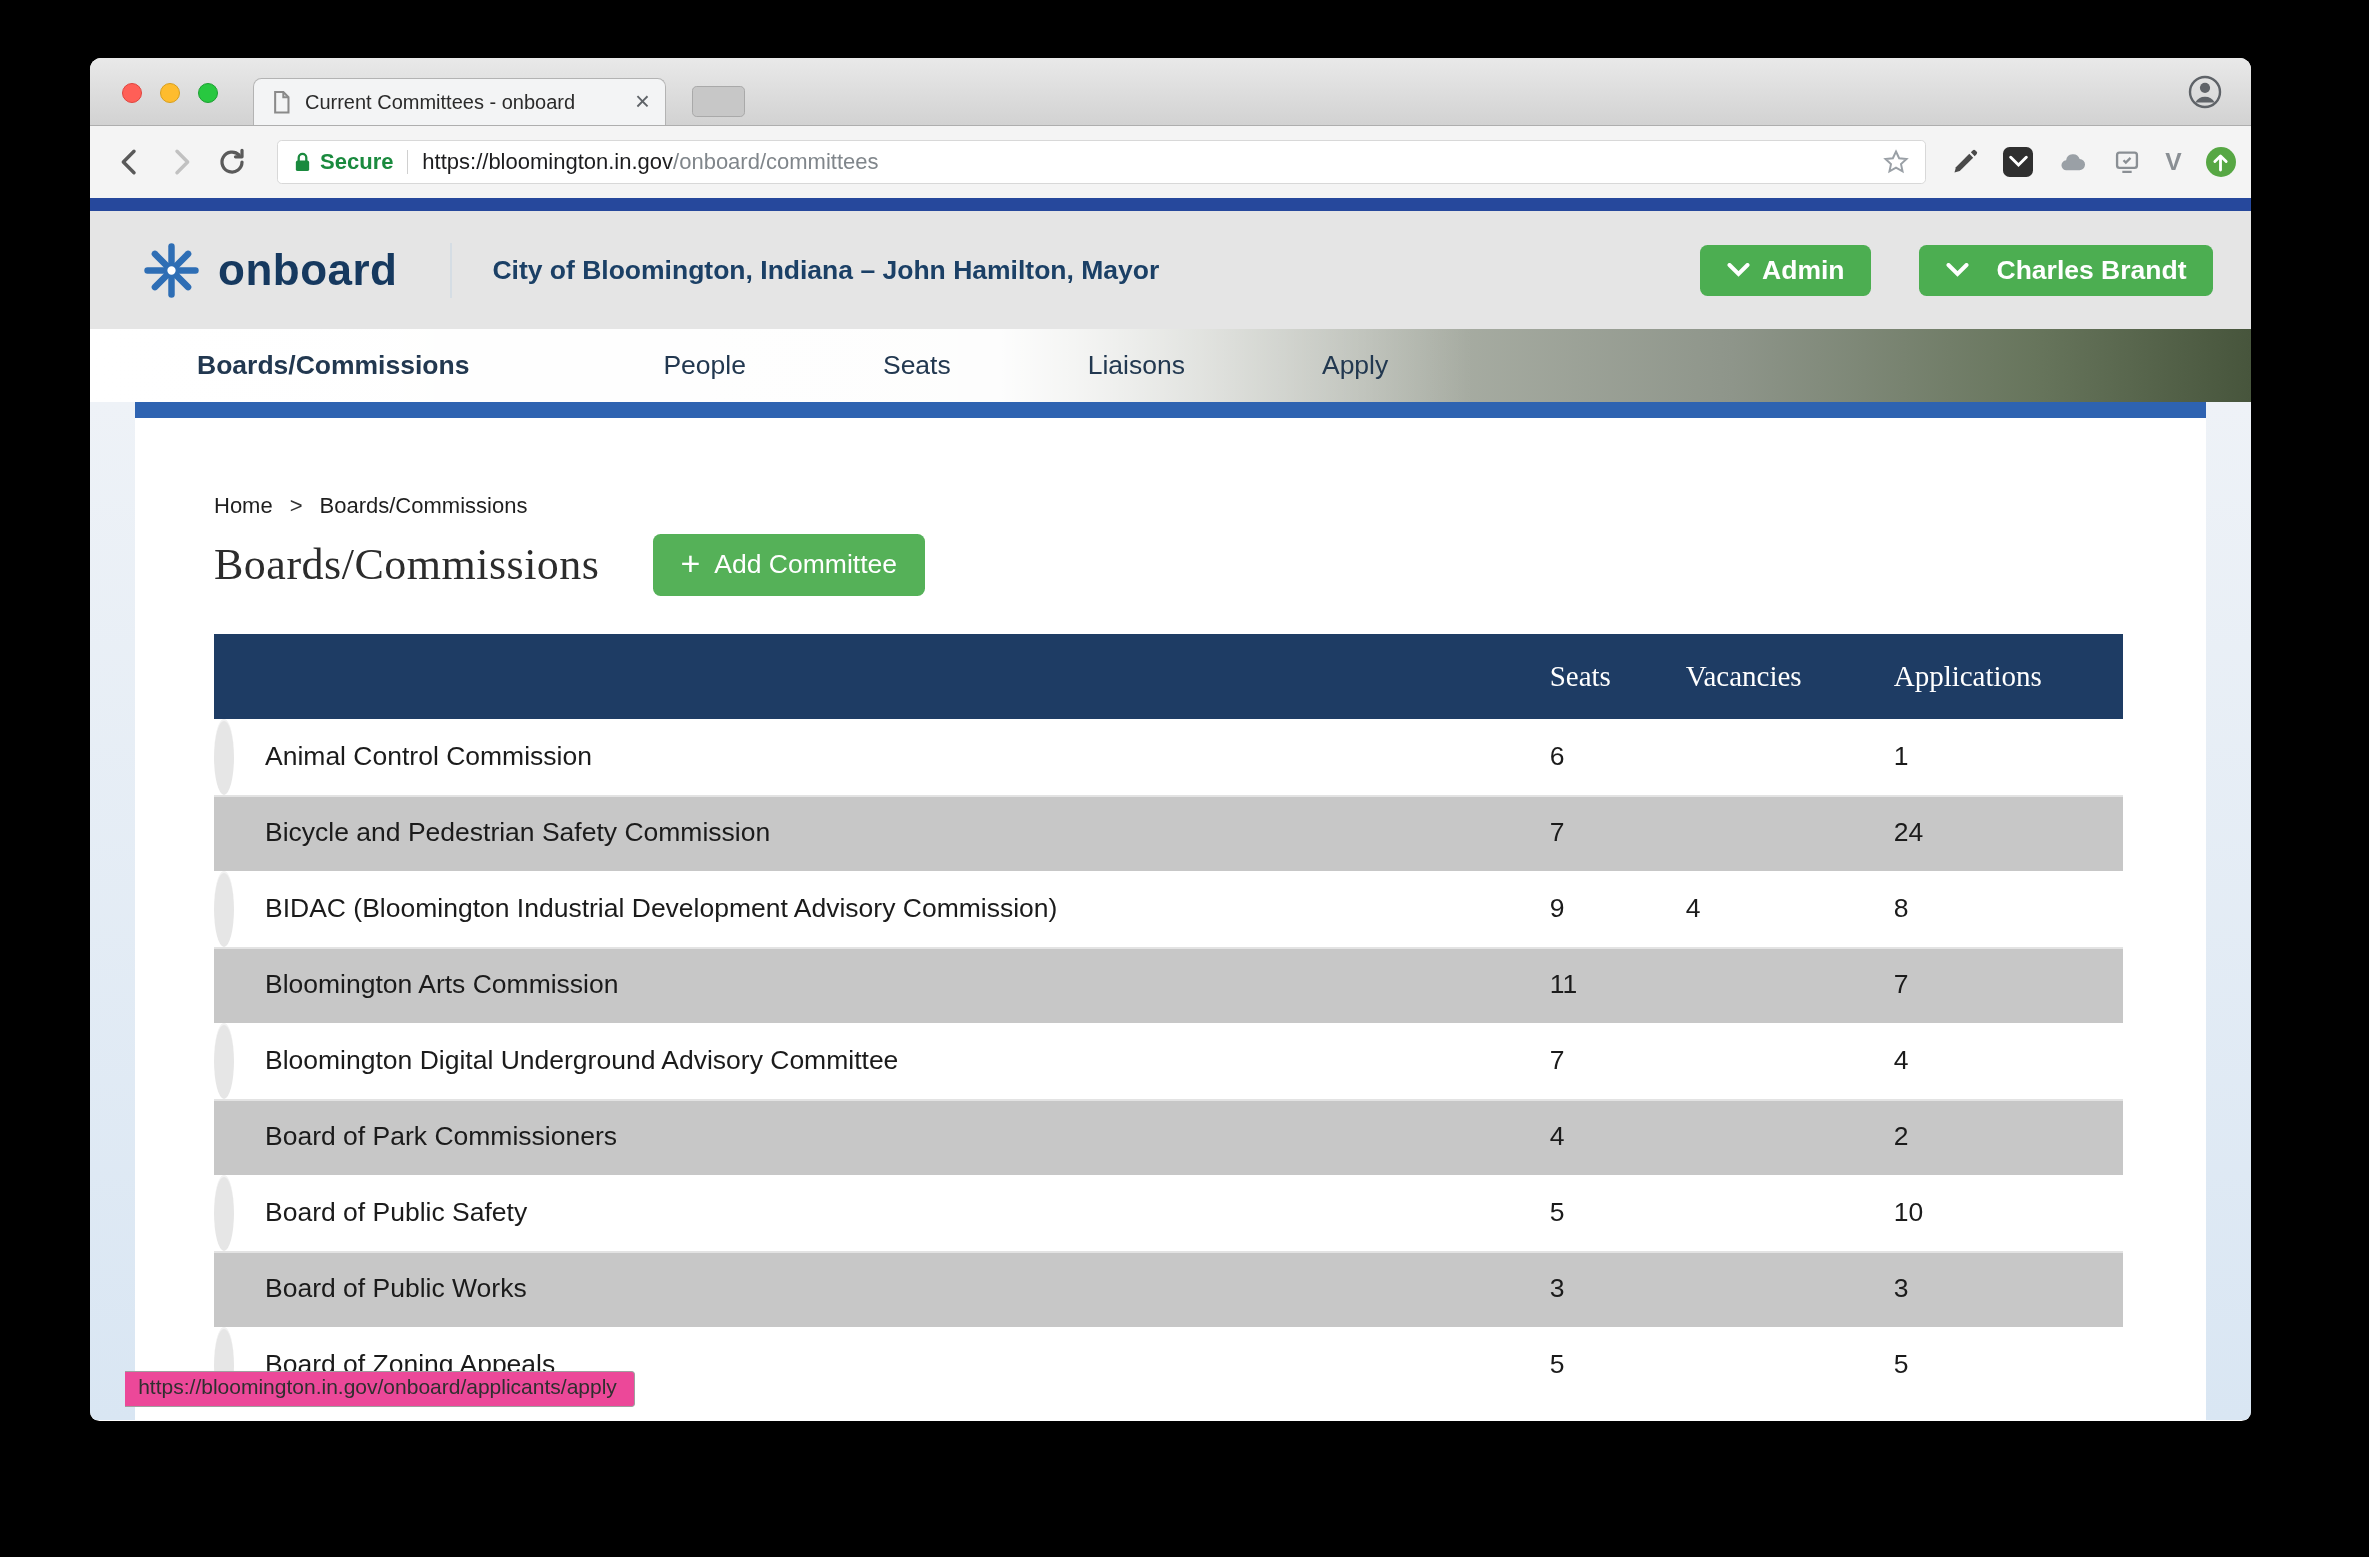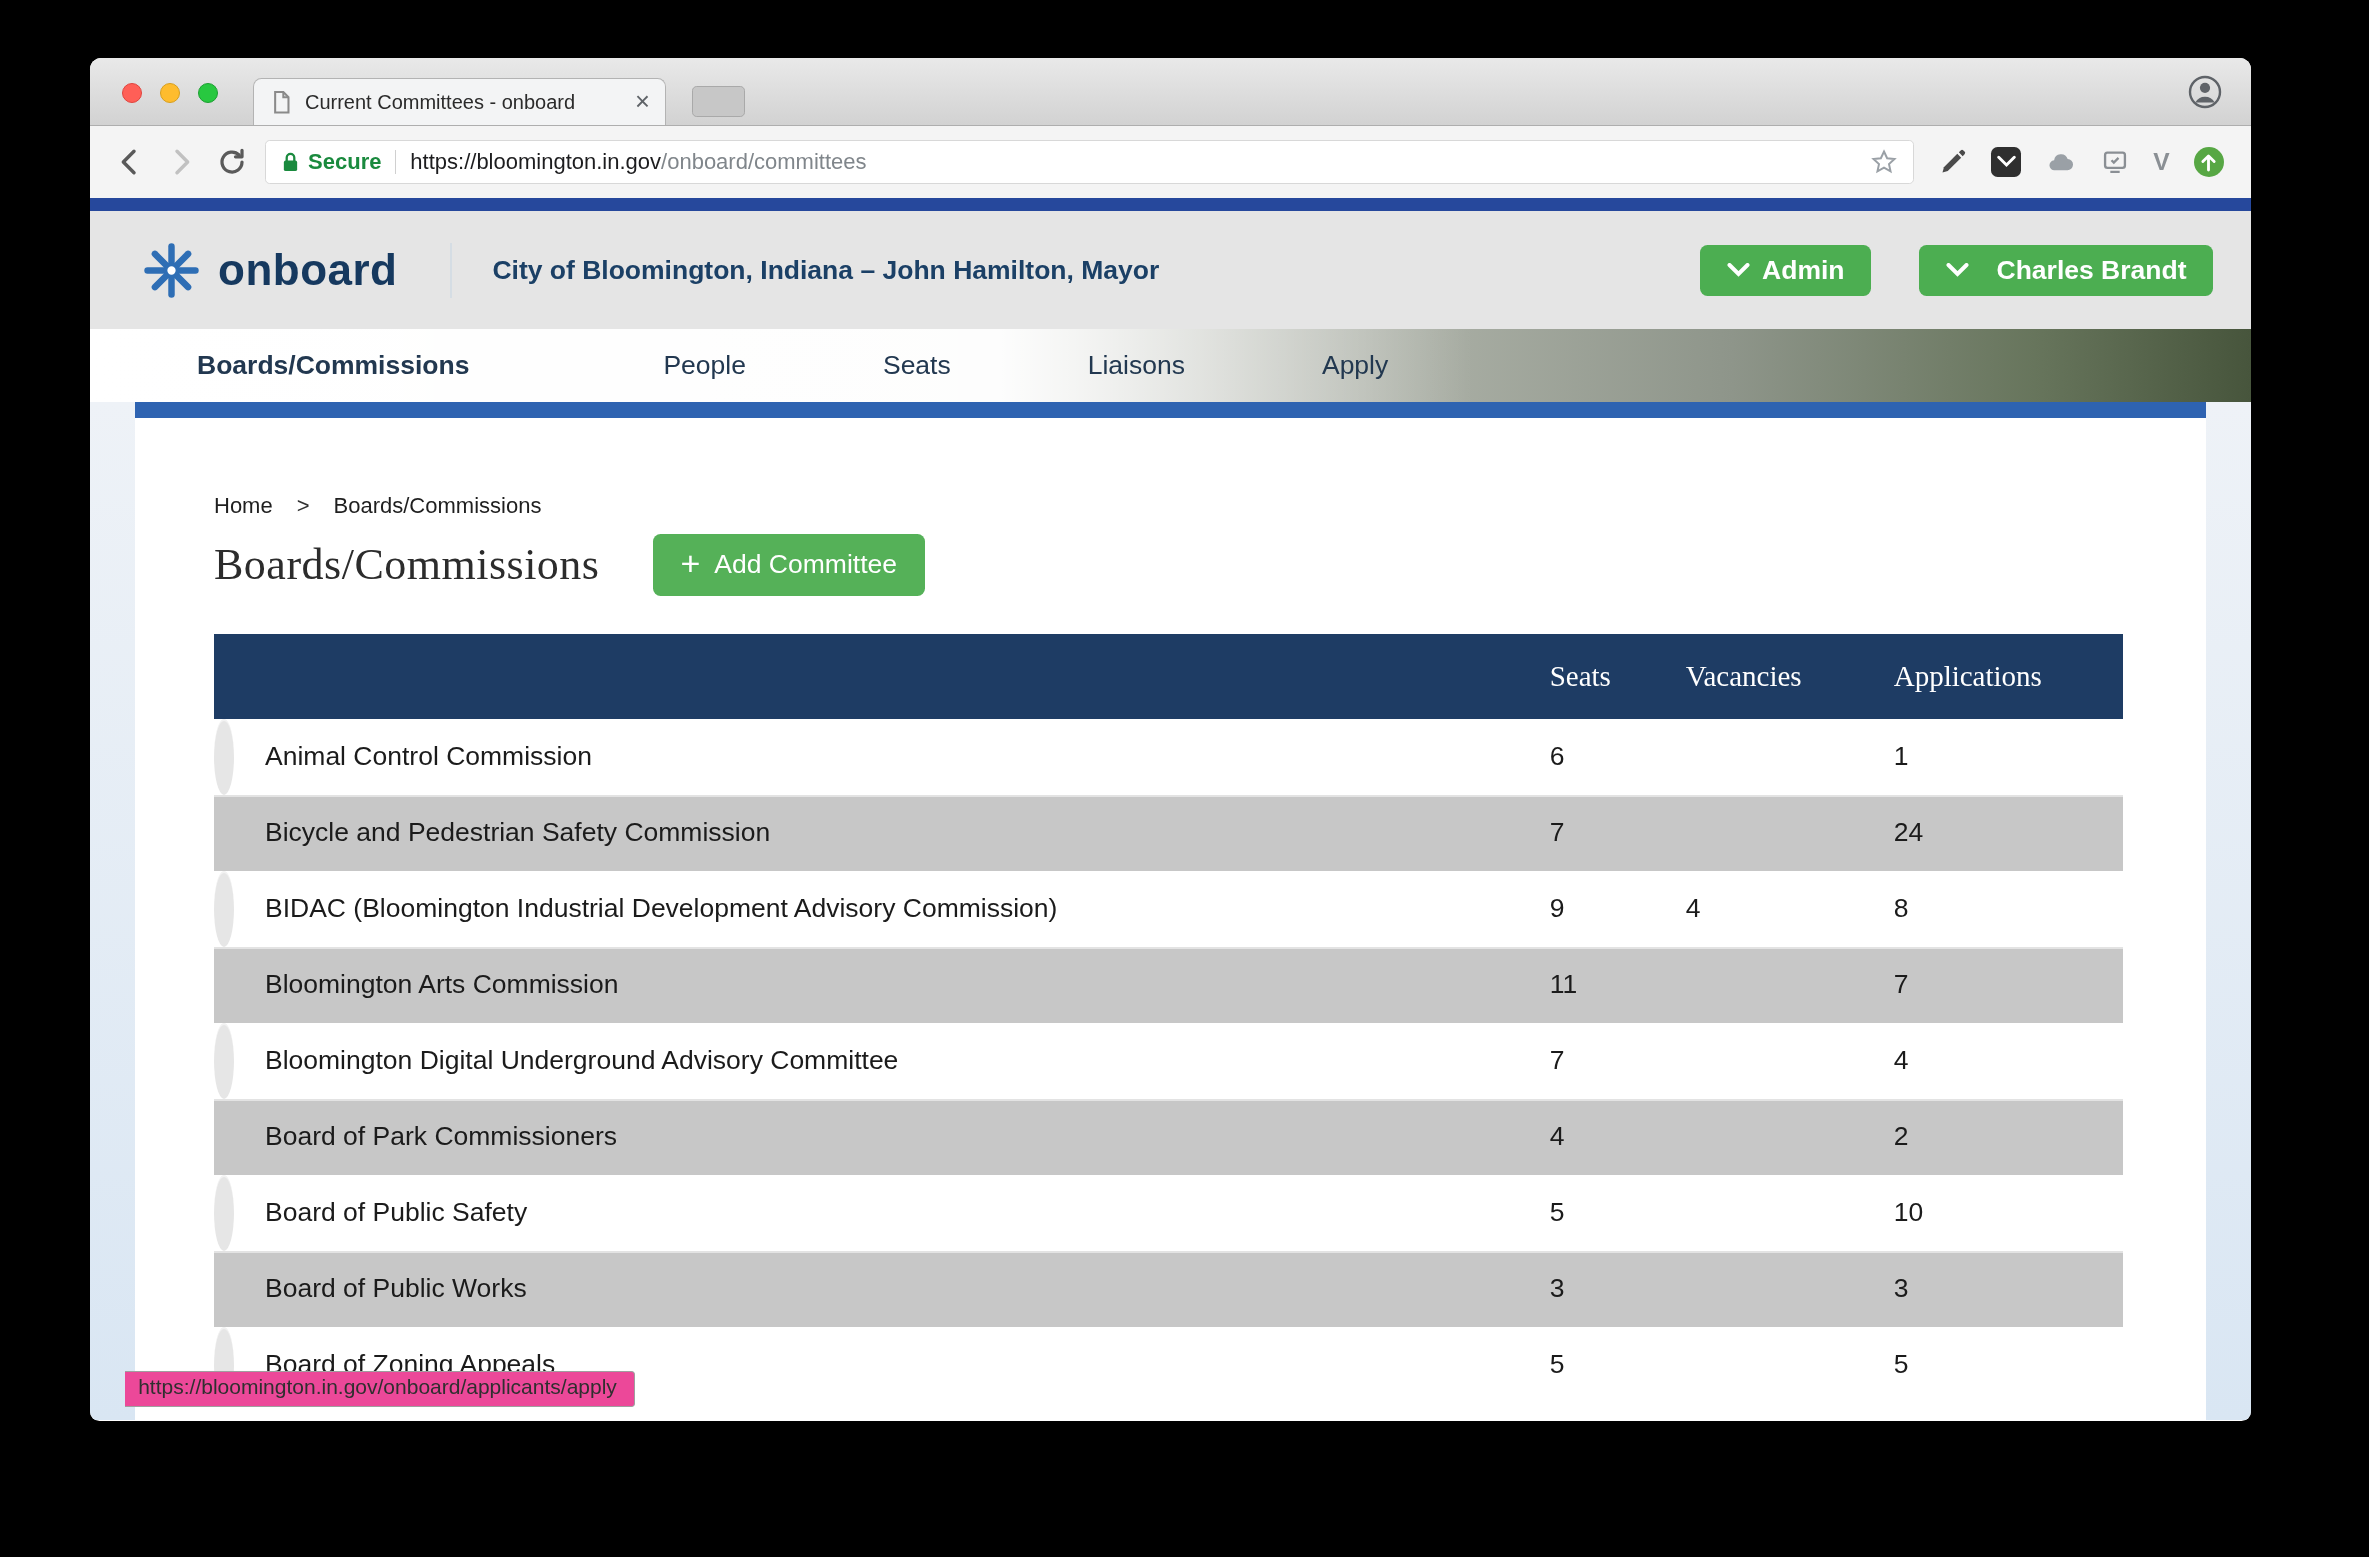--- a/index.html
+++ b/index.html
@@ -23,21 +23,21 @@
          background:#f3f4f5; border:0.9px solid #b3b3b3; border-bottom:none;
          border-radius:8.5px 8.5px 0 0; display:flex; align-items:center; padding:0 15px; }
   .tab-title { font-size:20px; color:#2b2b2b; margin-left:11.4px; flex:1; white-space:nowrap; overflow:hidden; }
   .tab-close { font-size:25.6px; color:#5f6368; line-height:1; }
   .newtab { position:absolute; left:602px; bottom:8.5px; width:53px; height:31px; background:#c7c7c7; border:0.9px solid #a9a9a9; border-radius:4.7px; }
   .profile-btn { position:absolute; right:26.5px; top:14px; width:40px; height:40px; display:flex; align-items:center; justify-content:center; }
 
   .toolbar { height:72px; background:#f4f4f4; display:flex; align-items:center; padding:0 21px; }
   .nav-btn { width:38px; height:38px; display:flex; align-items:center; justify-content:center; margin-right:13.2px; flex:none; }
   .omnibox { height:44px; width:1649px; flex:none; background:#fff; border:0.9px solid #d8d8d8; border-radius:4.7px;
-             display:flex; align-items:center; padding:0 15px; margin-left:0; }
+             display:flex; align-items:center; padding:0 15px; margin-left:12px; }
   .secure-label { color:#1a8a3e; font-size:22px; font-weight:600; margin-left:8.5px; }
   .omni-div { width:0.9px; height:24.6px; background:#d0d0d0; margin:0 14px; }
   .url-host { font-size:22px; color:#1d1d1f; }
   .url-path { font-size:22px; color:#80868b; }
   .star-btn { margin-left:auto; display:flex; }
   .ext-row { display:flex; align-items:center; gap:24px; margin-left:25.6px; }
   .ext-box { width:30px; height:30px; border-radius:6.6px; background:#2f2f2f; display:flex; align-items:center; justify-content:center; }
   .ext-circle { width:30px; height:30px; border-radius:50%; background:#57a744; display:flex; align-items:center; justify-content:center; }
   .ext-letter { font-size:24.6px; font-weight:700; color:#8a8f94; }
 
@@ -58,21 +58,21 @@
     background:
       linear-gradient(90deg, rgba(255,255,255,1) 0%, rgba(255,255,255,.97) 42%, rgba(255,255,255,0) 64%),
       linear-gradient(90deg, #dadad6 0%, #c9cbc5 45%, #a9aea4 62%, #8e958a 76%, #67755c 90%, #47553c 100%);
   }
   .nav-item { font-size:26.5px; color:#223850; cursor:pointer; white-space:nowrap; }
   .nav-item.active { font-weight:700; margin-right:57px; }
 
   .page-rest { height:1018px; background:linear-gradient(180deg,#eef2f7,#d9e6f3); position:relative; }
   .content-card { margin:0 45px; height:100%; background:#fff; border-top:16px solid #2e63b1; padding:74px 0 0 79px; }
 
-  .breadcrumb { display:flex; align-items:center; gap:24px; font-size:22px; color:#1f1f1f; height:28px; }
+  .breadcrumb { display:flex; align-items:center; gap:17px; font-size:22px; color:#1f1f1f; height:28px; }
   .crumb-home { cursor:pointer; }
   .crumb-sep { color:#333; }
   .title-row { display:flex; align-items:center; margin-top:11.4px; height:66px; }
   .page-title { font-family:"Liberation Serif", serif; font-size:44px; color:#2c2c2c; letter-spacing:0.5px; }
   .add-btn { margin-left:53px; display:flex; align-items:center; gap:14px; background:#55b158; color:#fff;
              border-radius:7.6px; height:62px; padding:0 28px; font-size:26.5px; cursor:pointer; }
   .add-plus { font-size:34px; font-weight:400; line-height:1; margin-top:-2.8px; }
 
   .ctable { margin-top:36px; width:1909px; }
   .thead { display:grid; grid-template-columns:1330px 136px 208px 235px; background:#1e3c64; height:85px; align-items:center; }

